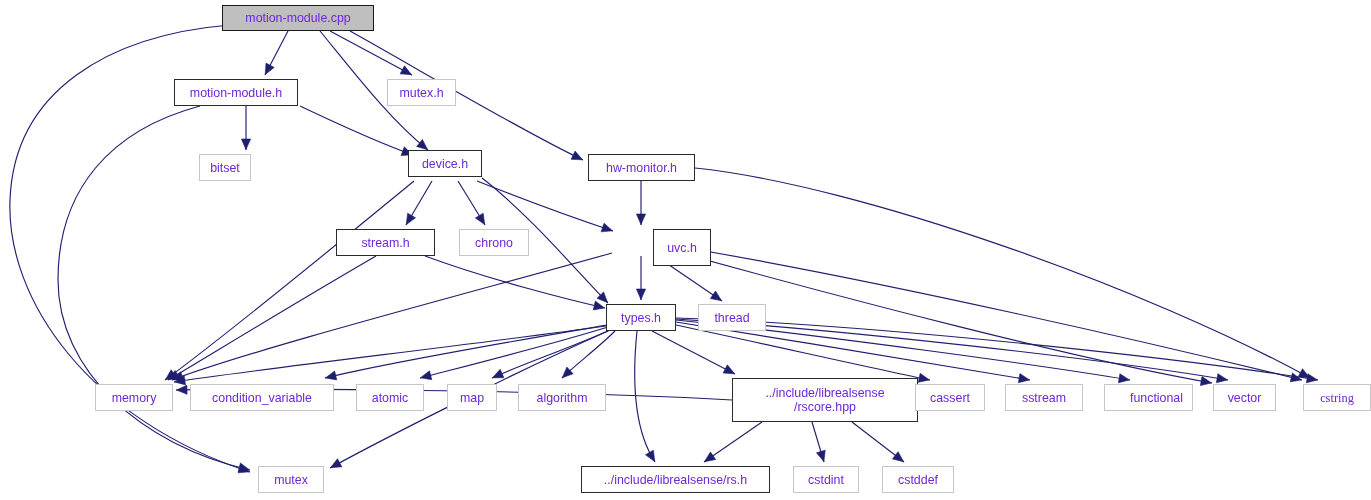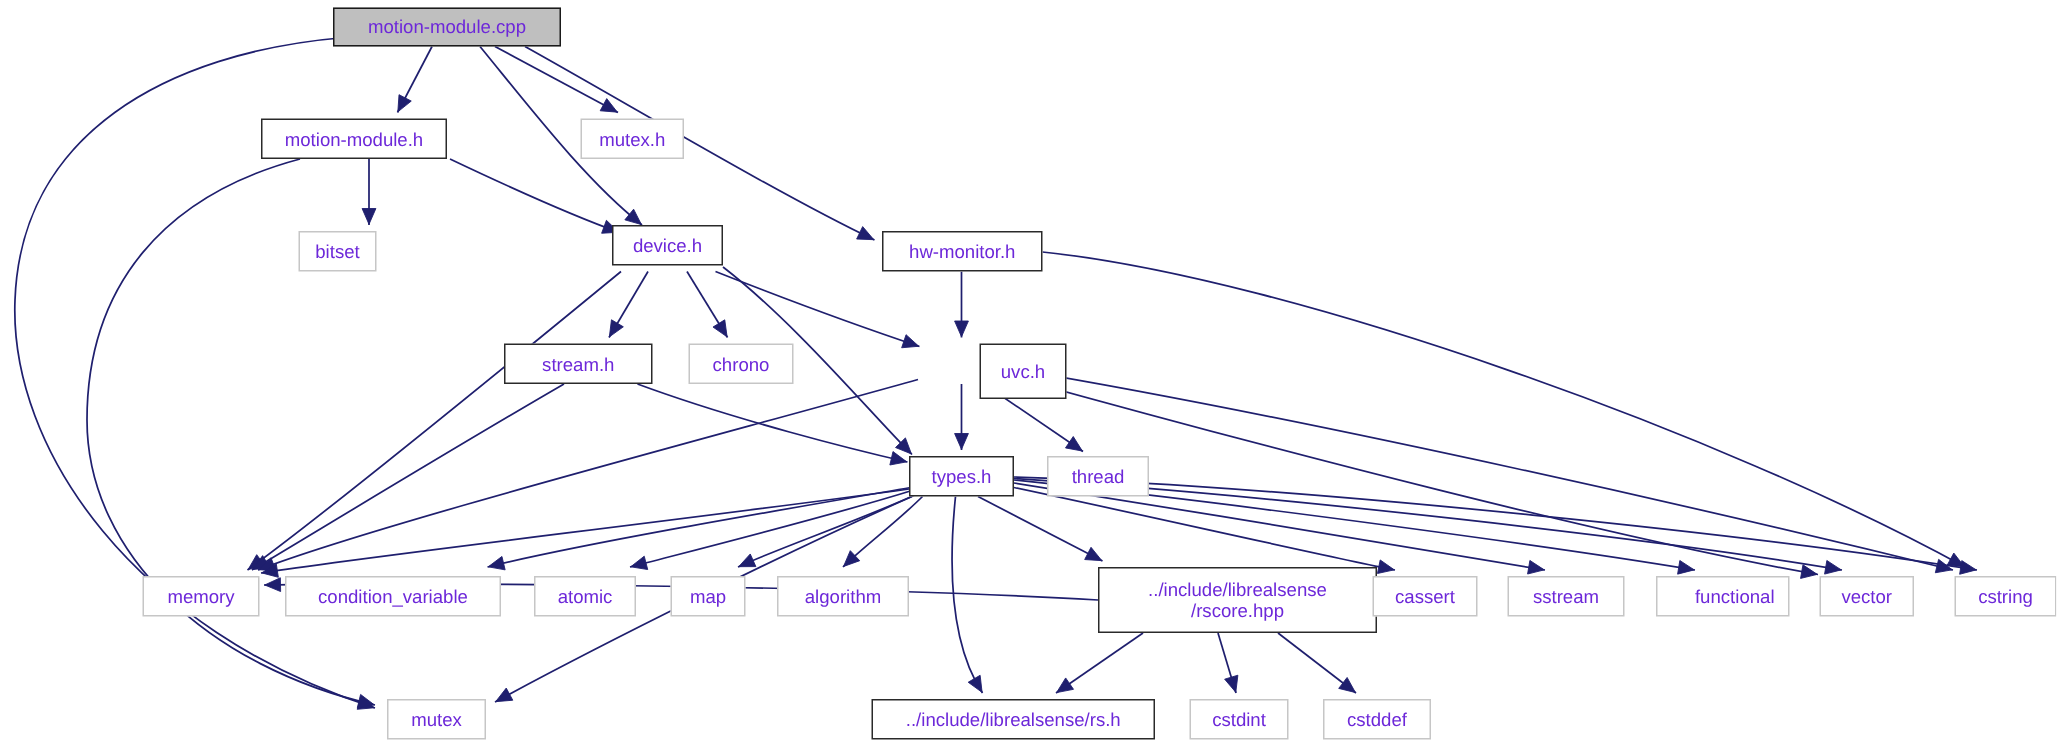--- a/index.html
+++ b/index.html
@@ -162,19 +162,19 @@
       <div class="node-box node-sys" style="left: 190px; top: 384px; width: 144px; height: 27px;"><span class="node-label">condition_variable</span></div>
       <div class="node-box node-sys" style="left: 356px; top: 384px; width: 68px; height: 27px;"><span class="node-label">atomic</span></div>
       <div class="node-box node-sys" style="left: 447px; top: 384px; width: 50px; height: 27px;"><span class="node-label">map</span></div>
       <div class="node-box node-sys" style="left: 518px; top: 384px; width: 88px; height: 27px;"><span class="node-label">algorithm</span></div>
       <div class="node-box node-proj" style="left: 732px; top: 378px; width: 186px; height: 44px;"><span class="node-label">../include/librealsense
 /rscore.hpp</span></div>
       <div class="node-box node-sys" style="left: 915px; top: 384px; width: 70px; height: 27px;"><span class="node-label">cassert</span></div>
       <div class="node-box node-sys" style="left: 1005px; top: 384px; width: 78px; height: 27px;"><span class="node-label">sstream</span></div>
       <div class="node-box node-sys" style="left: 1104px; top: 384px; width: 89px; height: 27px; padding-left: 16px;"><span class="node-label">functional</span></div>
       <div class="node-box node-sys" style="left: 1213px; top: 384px; width: 63px; height: 27px;"><span class="node-label">vector</span></div>
-      <div class="node-box node-sys" style="left: 1303px; top: 384px; width: 68px; height: 27px;"><span class="node-label">cstring</span></div>
+      <div class="node-box node-sys" style="left: 1303px; top: 384px; width: 68px; height: 27px; font-family: Liberation Serif, serif;"><span class="node-label">cstring</span></div>
       <div class="node-box node-sys" style="left: 258px; top: 466px; width: 66px; height: 27px;"><span class="node-label">mutex</span></div>
       <div class="node-box node-proj" style="left: 581px; top: 466px; width: 189px; height: 27px;"><span class="node-label">../include/librealsense/rs.h</span></div>
       <div class="node-box node-sys" style="left: 793px; top: 466px; width: 66px; height: 27px;"><span class="node-label">cstdint</span></div>
       <div class="node-box node-sys" style="left: 882px; top: 466px; width: 72px; height: 27px;"><span class="node-label">cstddef</span></div>
     </div>
 </div>
 
 </body></html>

